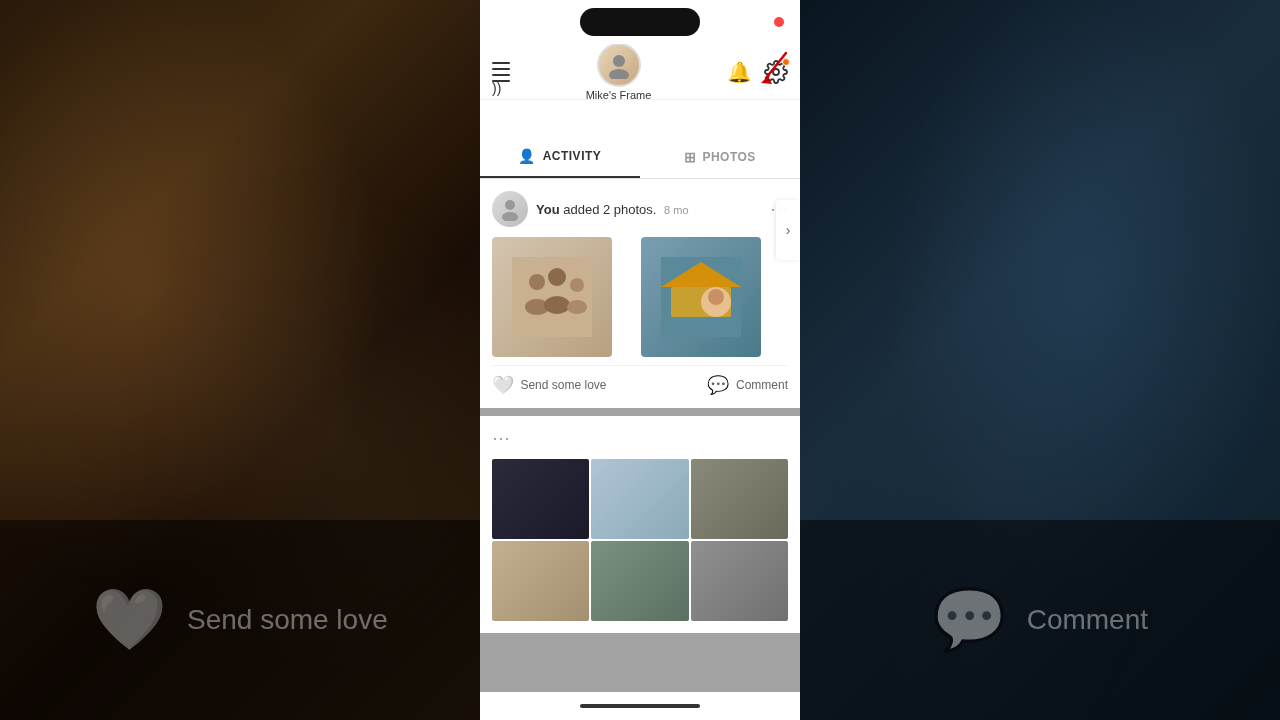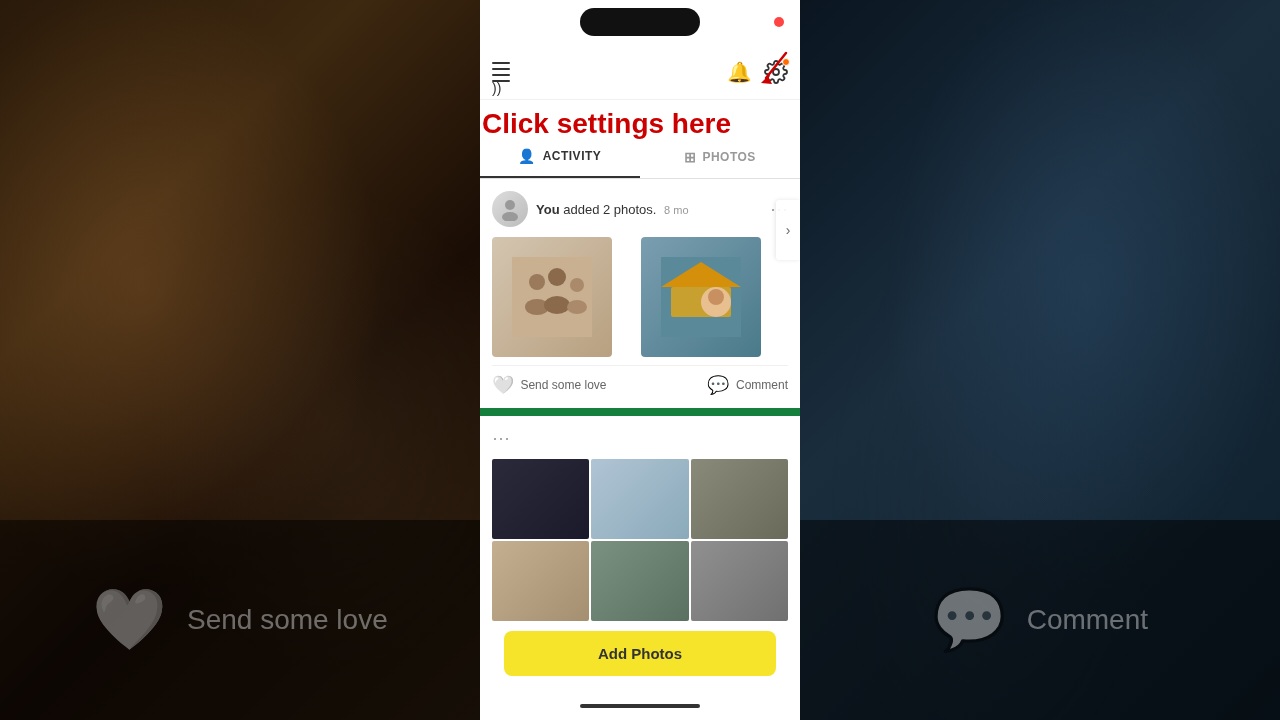--- a/index.html
+++ b/index.html
@@ -292,21 +292,21 @@
     }
 
     .tab-icon {
       font-size: 14px;
     }
 
     
     .scroll-content {
       flex: 1;
       overflow-y: auto;
-      background: #15803d;
+      background: #a3a3a3;
     }
 
     
     .activity-post {
       background: #fff;
       margin-bottom: 8px;
       padding: 12px;
     }
 
     .post-header {
@@ -513,41 +513,48 @@
     </div>
 
     <div class="top-nav">
       <div class="nav-menu-icon">
         <span></span>
         <span></span>
         <span></span>
         <span class="nav-wifi">))</span>
       </div>
 
+      <div class="nav-center">
+        <div class="profile-avatar">
+
+          <svg width="28" height="28" viewBox="0 0 28 28">
+            <circle cx="14" cy="10" r="6" fill="#888"></circle>
+            <ellipse cx="14" cy="24" rx="10" ry="6" fill="#888"></ellipse>
+          </svg>
+        </div>
+        <span class="profile-name">Mike's Frame</span>
+      </div>
 
       <div class="nav-icons">
         <span class="bell-icon">🔔</span>
         <div class="gear-icon">
           <svg viewBox="0 0 24 24" fill="none" stroke="#333" stroke-width="1.8">
             <circle cx="12" cy="12" r="3"></circle>
             <path d="M19.4 15a1.65 1.65 0 0 0 .33 1.82l.06.06a2 2 0 0 1-2.83 2.83l-.06-.06a1.65 1.65 0 0 0-1.82-.33 1.65 1.65 0 0 0-1 1.51V21a2 2 0 0 1-4 0v-.09A1.65 1.65 0 0 0 9 19.4a1.65 1.65 0 0 0-1.82.33l-.06.06a2 2 0 0 1-2.83-2.83l.06-.06A1.65 1.65 0 0 0 4.68 15a1.65 1.65 0 0 0-1.51-1H3a2 2 0 0 1 0-4h.09A1.65 1.65 0 0 0 4.6 9a1.65 1.65 0 0 0-.33-1.82l-.06-.06a2 2 0 0 1 2.83-2.83l.06.06A1.65 1.65 0 0 0 9 4.68a1.65 1.65 0 0 0 1-1.51V3a2 2 0 0 1 4 0v.09a1.65 1.65 0 0 0 1 1.51 1.65 1.65 0 0 0 1.82-.33l.06-.06a2 2 0 0 1 2.83 2.83l-.06.06A1.65 1.65 0 0 0 19.4 9a1.65 1.65 0 0 0 1.51 1H21a2 2 0 0 1 0 4h-.09a1.65 1.65 0 0 0-1.51 1z"></path>
           </svg>
           <div class="notification-dot"></div>
         </div>
       </div>
     </div>
 
     <svg style="position:absolute;top:48px;right:4px;z-index:25;pointer-events:none;" width="50" height="50" viewBox="0 0 50 50">
       <line x1="40" y1="5" x2="20" y2="30" stroke="#cc0000" stroke-width="2.5" stroke-linecap="round"></line>
       <polygon points="15,35 22,28 26,36" fill="#cc0000"></polygon>
     </svg>
 
-    <div class="click-settings-banner">
-      <span class="click-settings-text">Click settings here</span>
-    </div>
 
     <div class="nav-chevron" style="position:absolute;right:0;top:230px;z-index:15;">›</div>
 
     <div class="tabs-container" style="margin-top:36px;">
       <div class="tab-item active">
         <span class="tab-icon">👤</span>
         <span>ACTIVITY</span>
       </div>
       <div class="tab-item">
         <span class="tab-icon">⊞</span>
@@ -622,21 +629,20 @@
         <div class="photo-grid-3">
           <div class="photo-cell-small photo-cell-sm-1"></div>
           <div class="photo-cell-small photo-cell-sm-2"></div>
           <div class="photo-cell-small photo-cell-sm-3"></div>
           <div class="photo-cell-small photo-cell-sm-4"></div>
           <div class="photo-cell-small photo-cell-sm-5"></div>
           <div class="photo-cell-small photo-cell-sm-6"></div>
         </div>
 
         
-        <button class="add-photos-btn">Add Photos</button>
       </div>
 
     </div>
 
     <div class="home-indicator">
       <div class="home-bar"></div>
     </div>
 
   </div>
 

